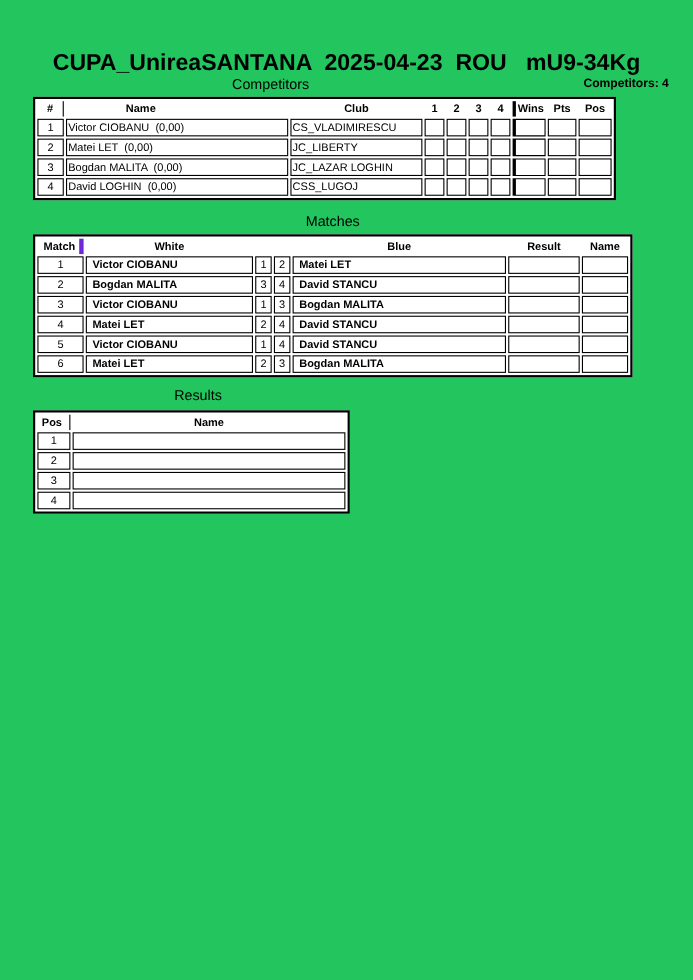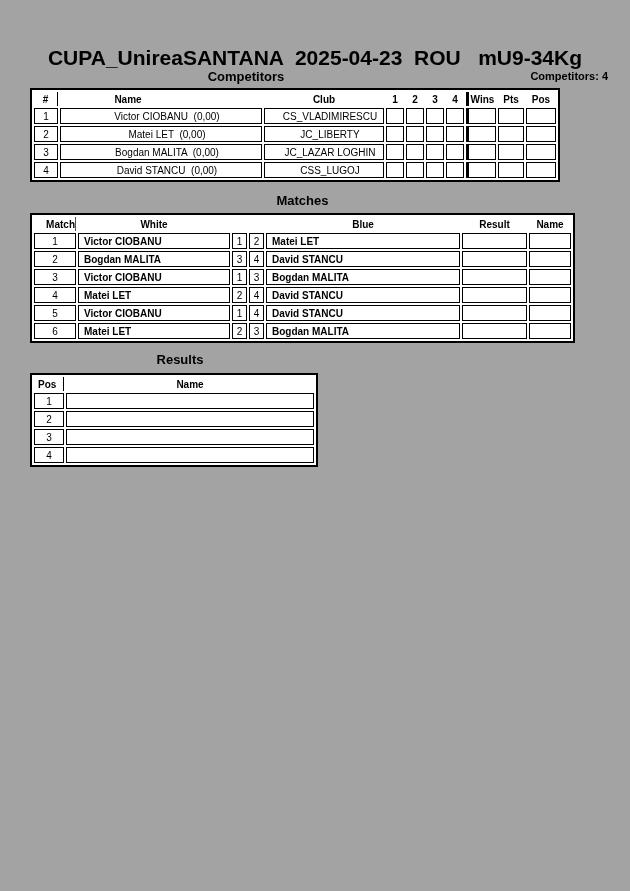--- a/index.html
+++ b/index.html
@@ -2,35 +2,35 @@
 <html><head>
 <meta charset="utf-8">
 <style>
   * { margin: 0; padding: 0; box-sizing: border-box; }
   html, body { background: #ffffff; }
   body { font-family: "Liberation Sans", sans-serif; color: #000; }
   .page {
     position: relative;
     width: 630px;
     height: 891px;
-    background: #a3a3a3;
+    background: #22c55e;
     overflow: hidden;
   }
   .title {
     position: absolute;
     top: 46px; left: 0; width: 630px;
     text-align: center;
     font-size: 21px;
     font-weight: bold;
     white-space: pre;
   }
   .section-label {
     position: absolute;
     font-size: 13px;
-    font-weight: bold;
+    font-weight: normal;
     text-align: center;
   }
   .competitors-label { top: 69px; left: 30px; width: 432px; }
   .matches-label     { top: 193px; left: 30px; width: 545px; }
   .results-label     { top: 352px; left: 30px; width: 300px; }
   .competitors-count {
     position: absolute;
     top: 70px; right: 22px;
     font-size: 11px;
     text-align: right;
@@ -52,27 +52,27 @@
     padding: 0;
   }
   th { font-weight: bold; border: none; text-align: center; }
   td { border: 1px solid #000; height: 16px; }
   thead tr { height: 14px; }
 
   
   .competitors-table { top: 88px; left: 30px; width: 526px; }
   .competitors-table th.first { border-right: 1px solid #000; }
   .competitors-table th.name-h { padding-right: 66px; }
-  .competitors-table td.txt { text-align: center; padding-left: 12px; white-space: pre; }
+  .competitors-table td.txt { text-align: left; padding-left: 1px; white-space: pre; }
   .competitors-table td.ctr { text-align: center; }
   .competitors-table th.wins-col, .competitors-table td.wins-col { border-left: 3px solid #000; }
 
   
   .matches-table { top: 213px; left: 30px; width: 541px; }
-  .matches-table th.first { border-right: 1px solid #6d28d9; text-align: right; padding-left: 2px; margin-left: 16px; }
+  .matches-table th.first { border-right: 4px solid #6d28d9; text-align: center; padding-left: 2px; margin-left: 16px; }
   .matches-table td.txt { text-align: left; padding-left: 5px; font-weight: bold; }
   .matches-table td.ctr { text-align: center; }
 
   
   .results-table { top: 373px; left: 30px; width: 284px; }
   .results-table th.first { border-right: 1px solid #000; text-align: left; padding-left: 4px; }
   .results-table td.ctr { text-align: center; }
 </style>
 </head>
 <body>
@@ -143,21 +143,21 @@
         <td class="ctr"></td>
         <td class="ctr"></td>
         <td class="ctr"></td>
         <td class="ctr"></td>
         <td class="ctr wins-col"></td>
         <td class="ctr"></td>
         <td class="ctr"></td>
       </tr>
       <tr>
         <td class="ctr">4</td>
-        <td class="txt">David STANCU  (0,00)</td>
+        <td class="txt">David LOGHIN  (0,00)</td>
         <td class="txt">CSS_LUGOJ</td>
         <td class="ctr"></td>
         <td class="ctr"></td>
         <td class="ctr"></td>
         <td class="ctr"></td>
         <td class="ctr wins-col"></td>
         <td class="ctr"></td>
         <td class="ctr"></td>
       </tr>
     </tbody>

